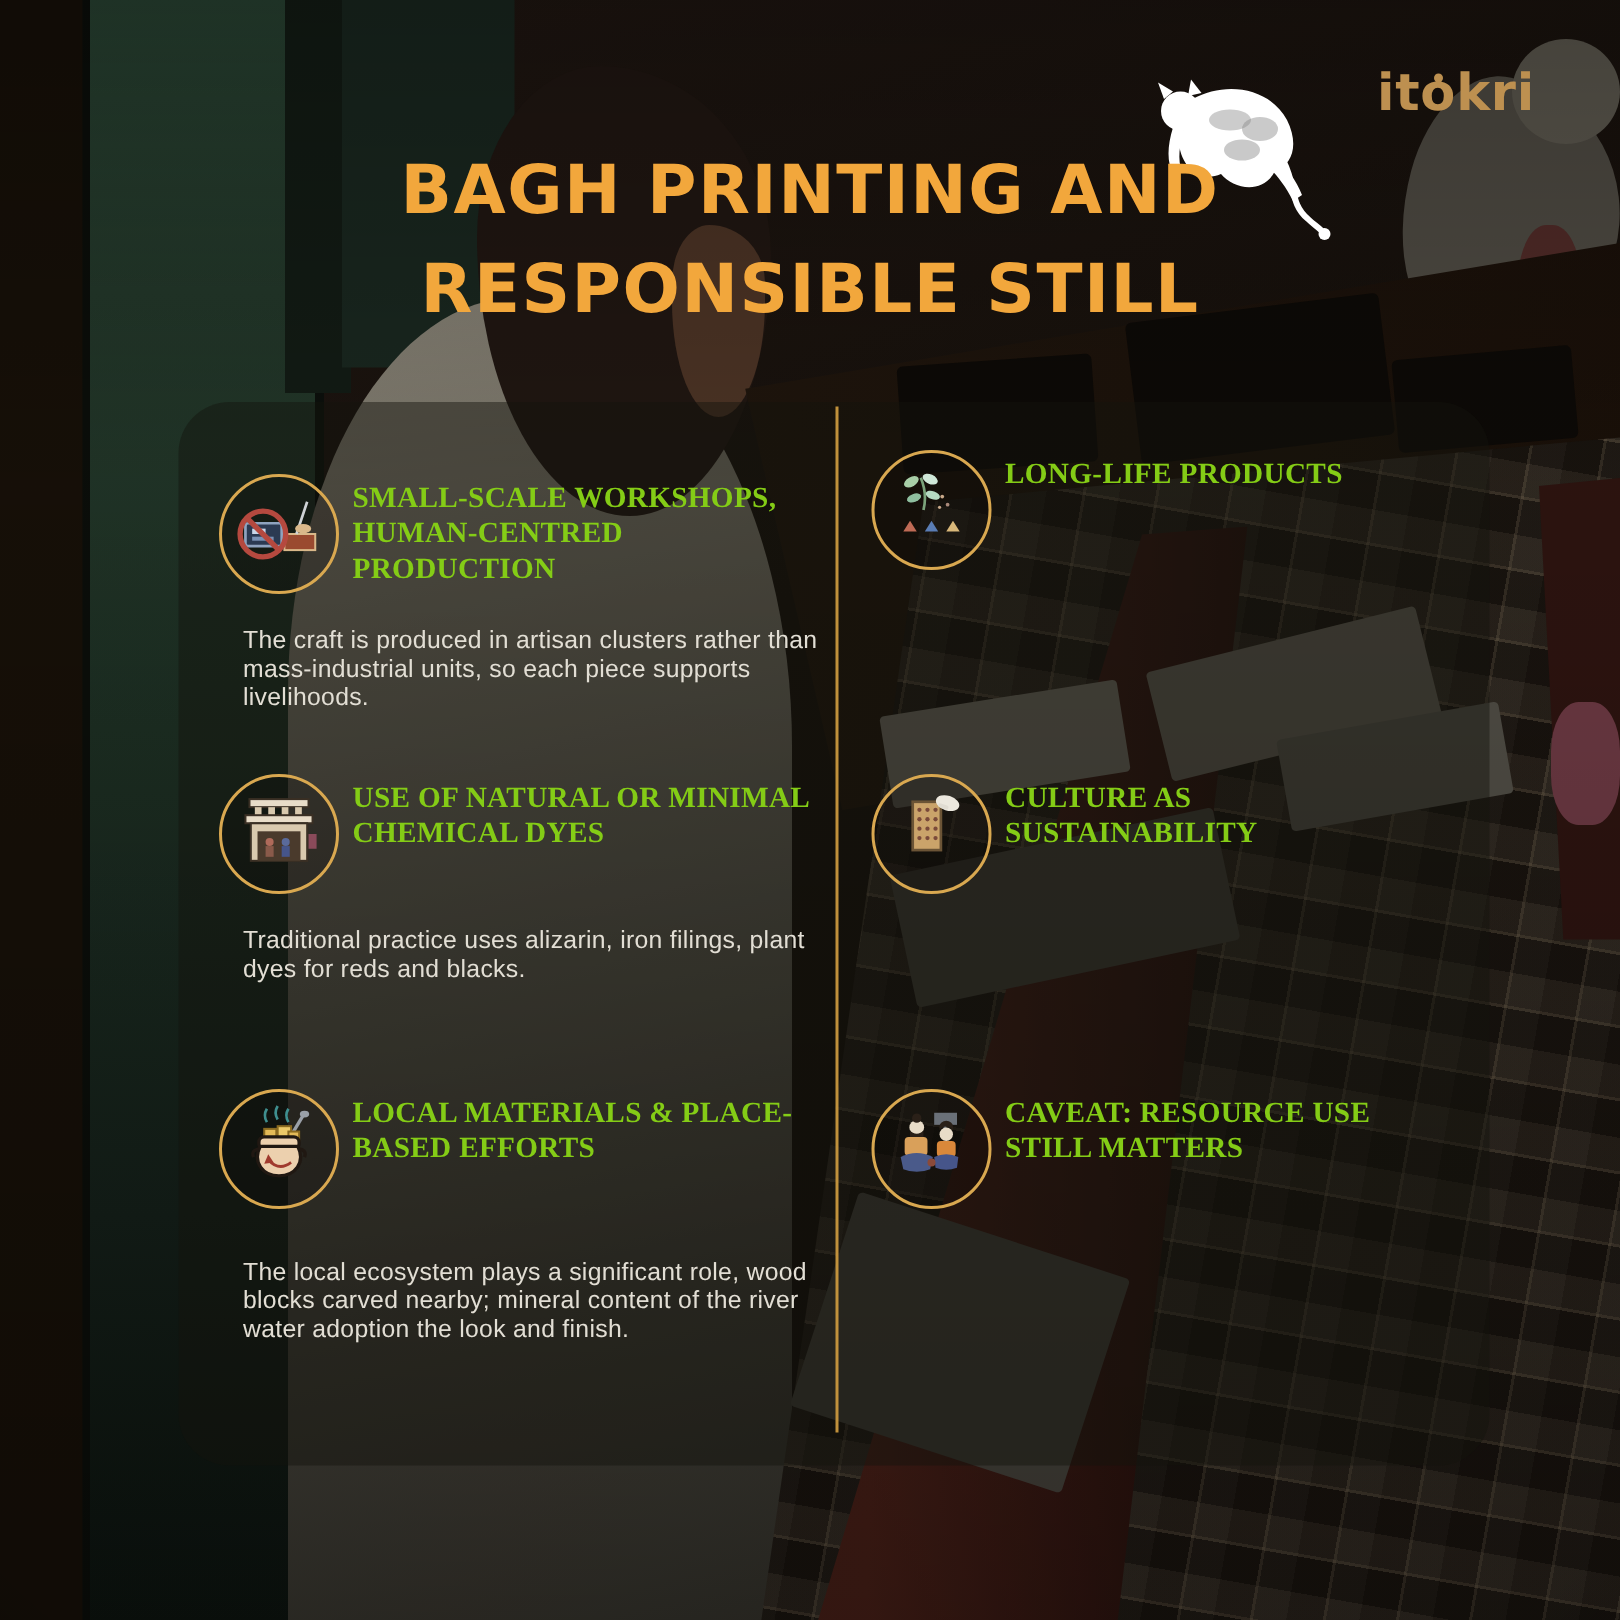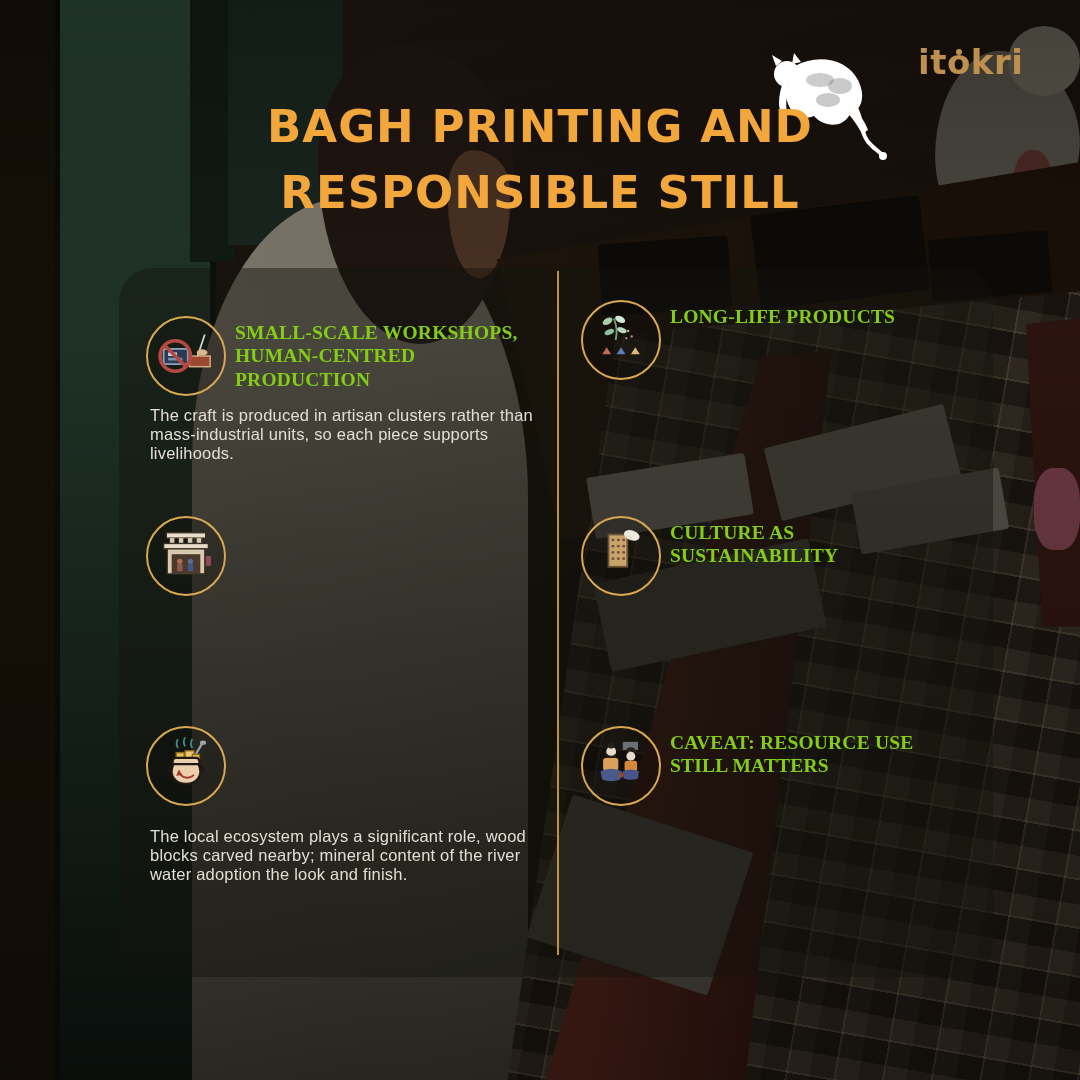--- a/index.html
+++ b/index.html
@@ -62,21 +62,21 @@
 
   
   .sec{width:410px;}
   .sec-head{display:flex;align-items:flex-start;gap:9px;}
   .icon-circle{flex:0 0 80px;width:80px;height:80px;border-radius:50%;
     border:2px solid #d9a850;background:rgba(8,6,4,0.22);box-sizing:border-box;
     display:flex;align-items:center;justify-content:center;}
   .sec h3{margin:0;padding-top:5px;max-width:346px;white-space:pre-line;
     font-family:Liberation Serif, serif;font-weight:bold;font-size:19.5px;line-height:1.2;
     letter-spacing:.2px;color:#84cc16;}
-  .sec p{position:absolute;left:4px;top:90px;margin:0;width:390px;
+  .sec p{position:absolute;left:4px;top:90px;margin:12px;width:390px;
     font-size:16.5px;line-height:1.16;letter-spacing:.2px;color:#e2ded4;}
   .sec.r3 p{top:101px;}
   .sec.right p{width:398px;}
 </style>
 </head>
 <body>
 
 <div class="canvas">
 
   <div class="abs bg-base"></div>
@@ -185,21 +185,24 @@
           <rect x="13" y="24" width="50" height="6" fill="#e8dcc8" stroke="#3a2f24" stroke-width="1.5"></rect>
           <rect x="17" y="30" width="42" height="28" fill="#d9c9ae" stroke="#3a2f24" stroke-width="1.5"></rect>
           <rect x="22" y="36" width="32" height="22" fill="#4a3a2c"></rect>
           <circle cx="31" cy="44" r="3" fill="#b06a5a"></circle>
             <rect x="28" y="47" width="6" height="8" fill="#8a5a4a"></rect>
           <circle cx="43" cy="44" r="3" fill="#5a6a9a"></circle>
             <rect x="40" y="47" width="6" height="8" fill="#46558a"></rect>
           <rect x="60" y="38" width="6" height="11" fill="#8a4a5a"></rect>
         </svg>
       </div>
-    </div>
+      <h3>USE OF NATURAL OR MINIMAL
+CHEMICAL DYES</h3>
+    </div>
+    <p>Traditional practice uses alizarin, iron filings, plant dyes for reds and blacks.</p>
   </div>
 
   <div class="abs sec right r2" style="left:581px;top:516px">
     <div class="sec-head">
       <div class="icon-circle">
         <svg width="68" height="68" viewBox="0 0 76 76">
           <rect x="24" y="14" width="21" height="36" fill="#caa36a" stroke="#6b5436" stroke-width="2"></rect>
           <g fill="#7a4a3a">
             <circle cx="29" cy="20" r="1.6"></circle>
               <circle cx="35" cy="20" r="1.6"></circle>
@@ -237,20 +240,22 @@
           <rect x="37" y="21" width="10" height="9" fill="#ecc968" stroke="#8a6a20" stroke-width="1.5"></rect>
           <rect x="45" y="25" width="8" height="7" fill="#e3ba58" stroke="#8a6a20" stroke-width="1.5"></rect>
           <rect x="23" y="29" width="30" height="9" rx="4" fill="#ecd0ae" stroke="#201812" stroke-width="2.5"></rect>
           <path d="M24 36 C18 48 26 58 38 58 C50 58 58 48 52 36 Z" fill="#ecd0ae" stroke="#201812" stroke-width="2.5"></path>
           <path d="M23 38 q-6 1 -4 6" stroke="#201812" stroke-width="2.5" fill="none"></path>
           <path d="M53 38 q6 1 4 6" stroke="#201812" stroke-width="2.5" fill="none"></path>
           <path d="M30 46 q8 9 17 2" stroke="#a03a2e" stroke-width="2" fill="none"></path>
           <polygon points="30,42 27,49 34,48" fill="#a03a2e"></polygon>
         </svg>
       </div>
+      <h3>LOCAL MATERIALS &amp; PLACE-
+BASED EFFORTS</h3>
     </div>
     <p>The local ecosystem plays a significant role, wood blocks carved nearby; mineral content of the river water adoption the look and finish.</p>
   </div>
 
   <div class="abs sec right r3" style="left:581px;top:726px">
     <div class="sec-head">
       <div class="icon-circle">
         <svg width="68" height="68" viewBox="0 0 76 76">
           <rect x="40" y="11" width="17" height="9" fill="#6a7078"></rect>
           <line x1="48" y1="20" x2="48" y2="26" stroke="#6a7078" stroke-width="2"></line>

